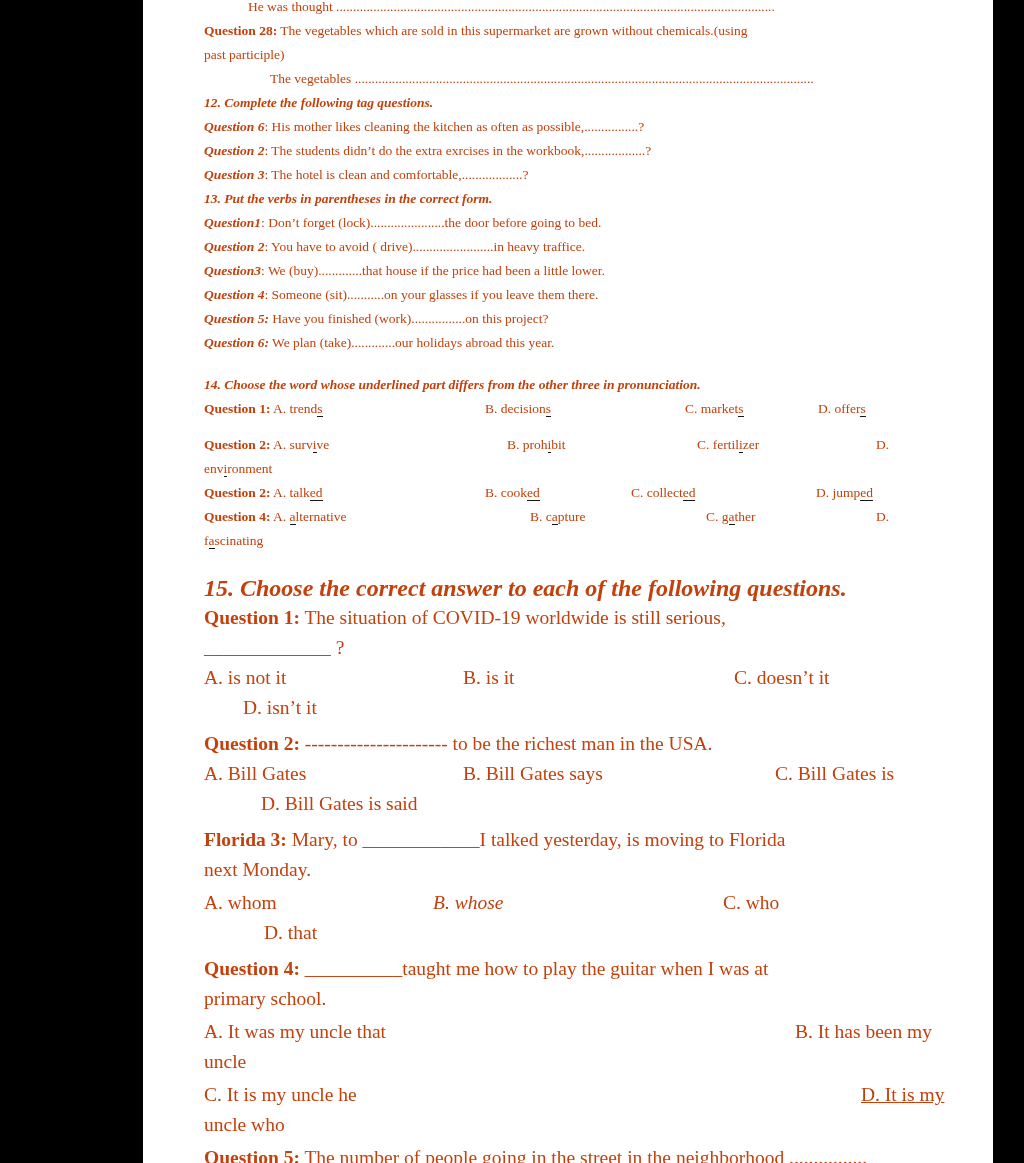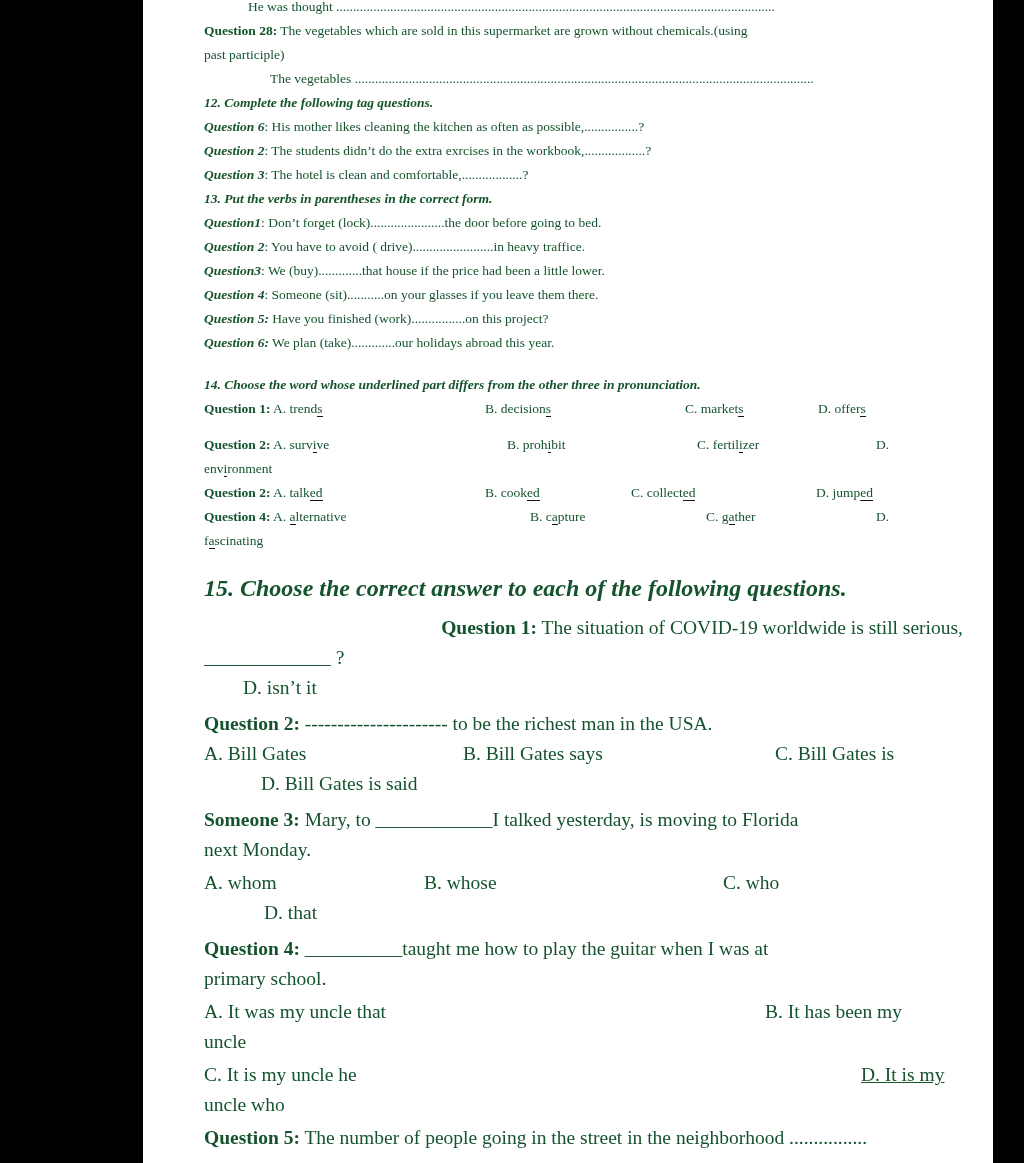--- a/index.html
+++ b/index.html
@@ -1,47 +1,47 @@
 <!DOCTYPE html>
 <html><head>
 <meta charset="utf-8">
 <style>
   html,body{margin:0;padding:0;}
   body{background:#000;width:1024px;height:1163px;overflow:hidden;}
   .stage{position:relative;width:1024px;height:1163px;background:#000;overflow:hidden;}
   .paper{position:absolute;left:143px;top:0;width:850px;height:1163px;background:#ffffff;
-         box-sizing:border-box;padding:0 30px 0 61px;overflow:hidden;color:#14532d;
+         box-sizing:border-box;padding:0 30px 0 61px;overflow:hidden;color:#c2410c;
          font-family:"Liberation Serif","DejaVu Serif",serif;}
   .ln{font-size:13.5px;line-height:24px;white-space:nowrap;position:relative;}
   .first{margin-top:-5px;}
   .ind44{padding-left:44px;}
   .ind66{padding-left:66px;}
   .h{font-weight:700;font-style:italic;}
   .qbi{font-weight:700;font-style:italic;}
   .qb{font-weight:700;}
   .u{border-bottom:1.4px solid #161616;}
   .abs{position:absolute;top:0;}
   .mt18{margin-top:18px;}
   .mt12{margin-top:12px;}
   .mt20{margin-top:20px;}
-  .mt10{margin-top:10px;text-align:right;}
+  .mt10{}
   .mt6{margin-top:6px;}
   .mt3{margin-top:3px;}
   .big{font-size:19.5px;line-height:30px;}
   .bigh{font-size:24px;line-height:30px;font-weight:700;font-style:italic;}
   
   .r1b{left:281px;} .r1c{left:434px;margin-left:47px;} .r1d{left:614px;}
   .r2b{left:303px;} .r2c{left:493px;} .r2d{left:672px;}
   .r3b{left:281px;} .r3c{left:427px;} .r3d{left:612px;}
   .r4b{left:326px;} .r4c{left:502px;} .r4d{left:672px;}
   
   .q1b{left:259px;} .q1c{left:530px;} .q1dind{padding-left:39px;}
   .q2b{left:259px;} .q2c{left:571px;} .q2dind{padding-left:57px;}
-  .q3b{left:220px;} .q3c{left:519px;} .q3dind{padding-left:60px;}
-  .q4b{left:561px;} .q4d{left:657px;text-decoration:underline;}
+  .q3b{left:229px;font-style:italic;} .q3c{left:519px;} .q3dind{padding-left:60px;}
+  .q4b{left:591px;} .q4d{left:657px;text-decoration:underline;}
 </style>
 </head>
 <body>
 
 <div class="stage">
   <div class="paper">
 
     <div class="ln first ind44">He was thought ..................................................................................................................................</div>
 
     <div class="ln"><span class="qb">Question 28:</span><span> The vegetables which are sold in this supermarket are grown without chemicals.(using</span></div>
@@ -90,31 +90,36 @@
       <span class="abs r4b"><span>B. c</span><span class="u">a</span><span>pture</span></span>
       <span class="abs r4c"><span>C. g</span><span class="u">a</span><span>ther</span></span>
       <span class="abs r4d"><span>D.</span></span>
     </div>
     <div class="ln"><span>f</span><span class="u">a</span><span>scinating</span></div>
 
     <div class="ln bigh mt20">15. Choose the correct answer to each of the following questions.</div>
 
     <div class="ln big mt10"><span class="qb">Question 1:</span><span> The situation of COVID-19 worldwide is still serious,</span></div>
     <div class="ln big">_____________ ?</div>
+    <div class="ln big">
+      <span>A. is not it</span>
+      <span class="abs q1b">B. is it</span>
+      <span class="abs q1c">C. doesn’t it</span>
+    </div>
     <div class="ln big q1dind">D. isn’t it</div>
 
     <div class="ln big mt6"><span class="qb">Question 2:</span><span> ----------------------  to be the richest man in the USA.</span></div>
     <div class="ln big">
       <span>A. Bill Gates</span>
       <span class="abs q2b">B. Bill Gates says</span>
       <span class="abs q2c">C. Bill Gates is</span>
     </div>
     <div class="ln big q2dind">D. Bill Gates is said</div>
 
-    <div class="ln big mt6"><span class="qb">Someone 3:</span><span> Mary, to ____________I talked yesterday, is moving to Florida</span></div>
+    <div class="ln big mt6"><span class="qb">Florida 3:</span><span> Mary, to ____________I talked yesterday, is moving to Florida</span></div>
     <div class="ln big">next Monday.</div>
     <div class="ln big mt3">
       <span>A. whom</span>
       <span class="abs q3b">B. whose</span>
       <span class="abs q3c">C. who</span>
     </div>
     <div class="ln big q3dind">D. that</div>
 
     <div class="ln big mt6"><span class="qb">Question 4:</span><span> __________taught me how to play the guitar when I was at</span></div>
     <div class="ln big">primary school.</div>

